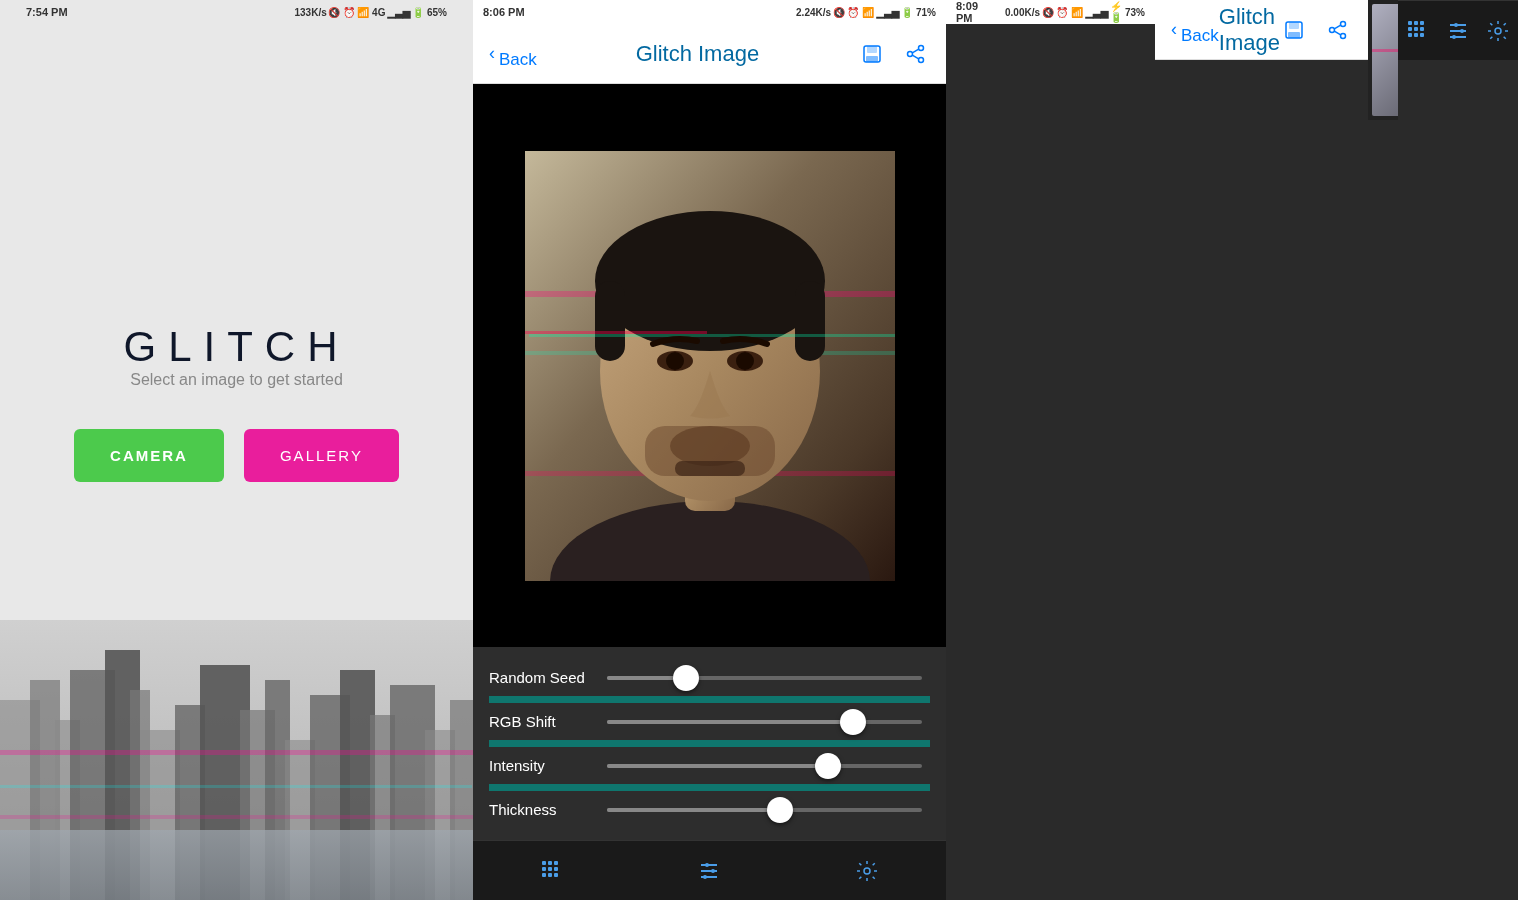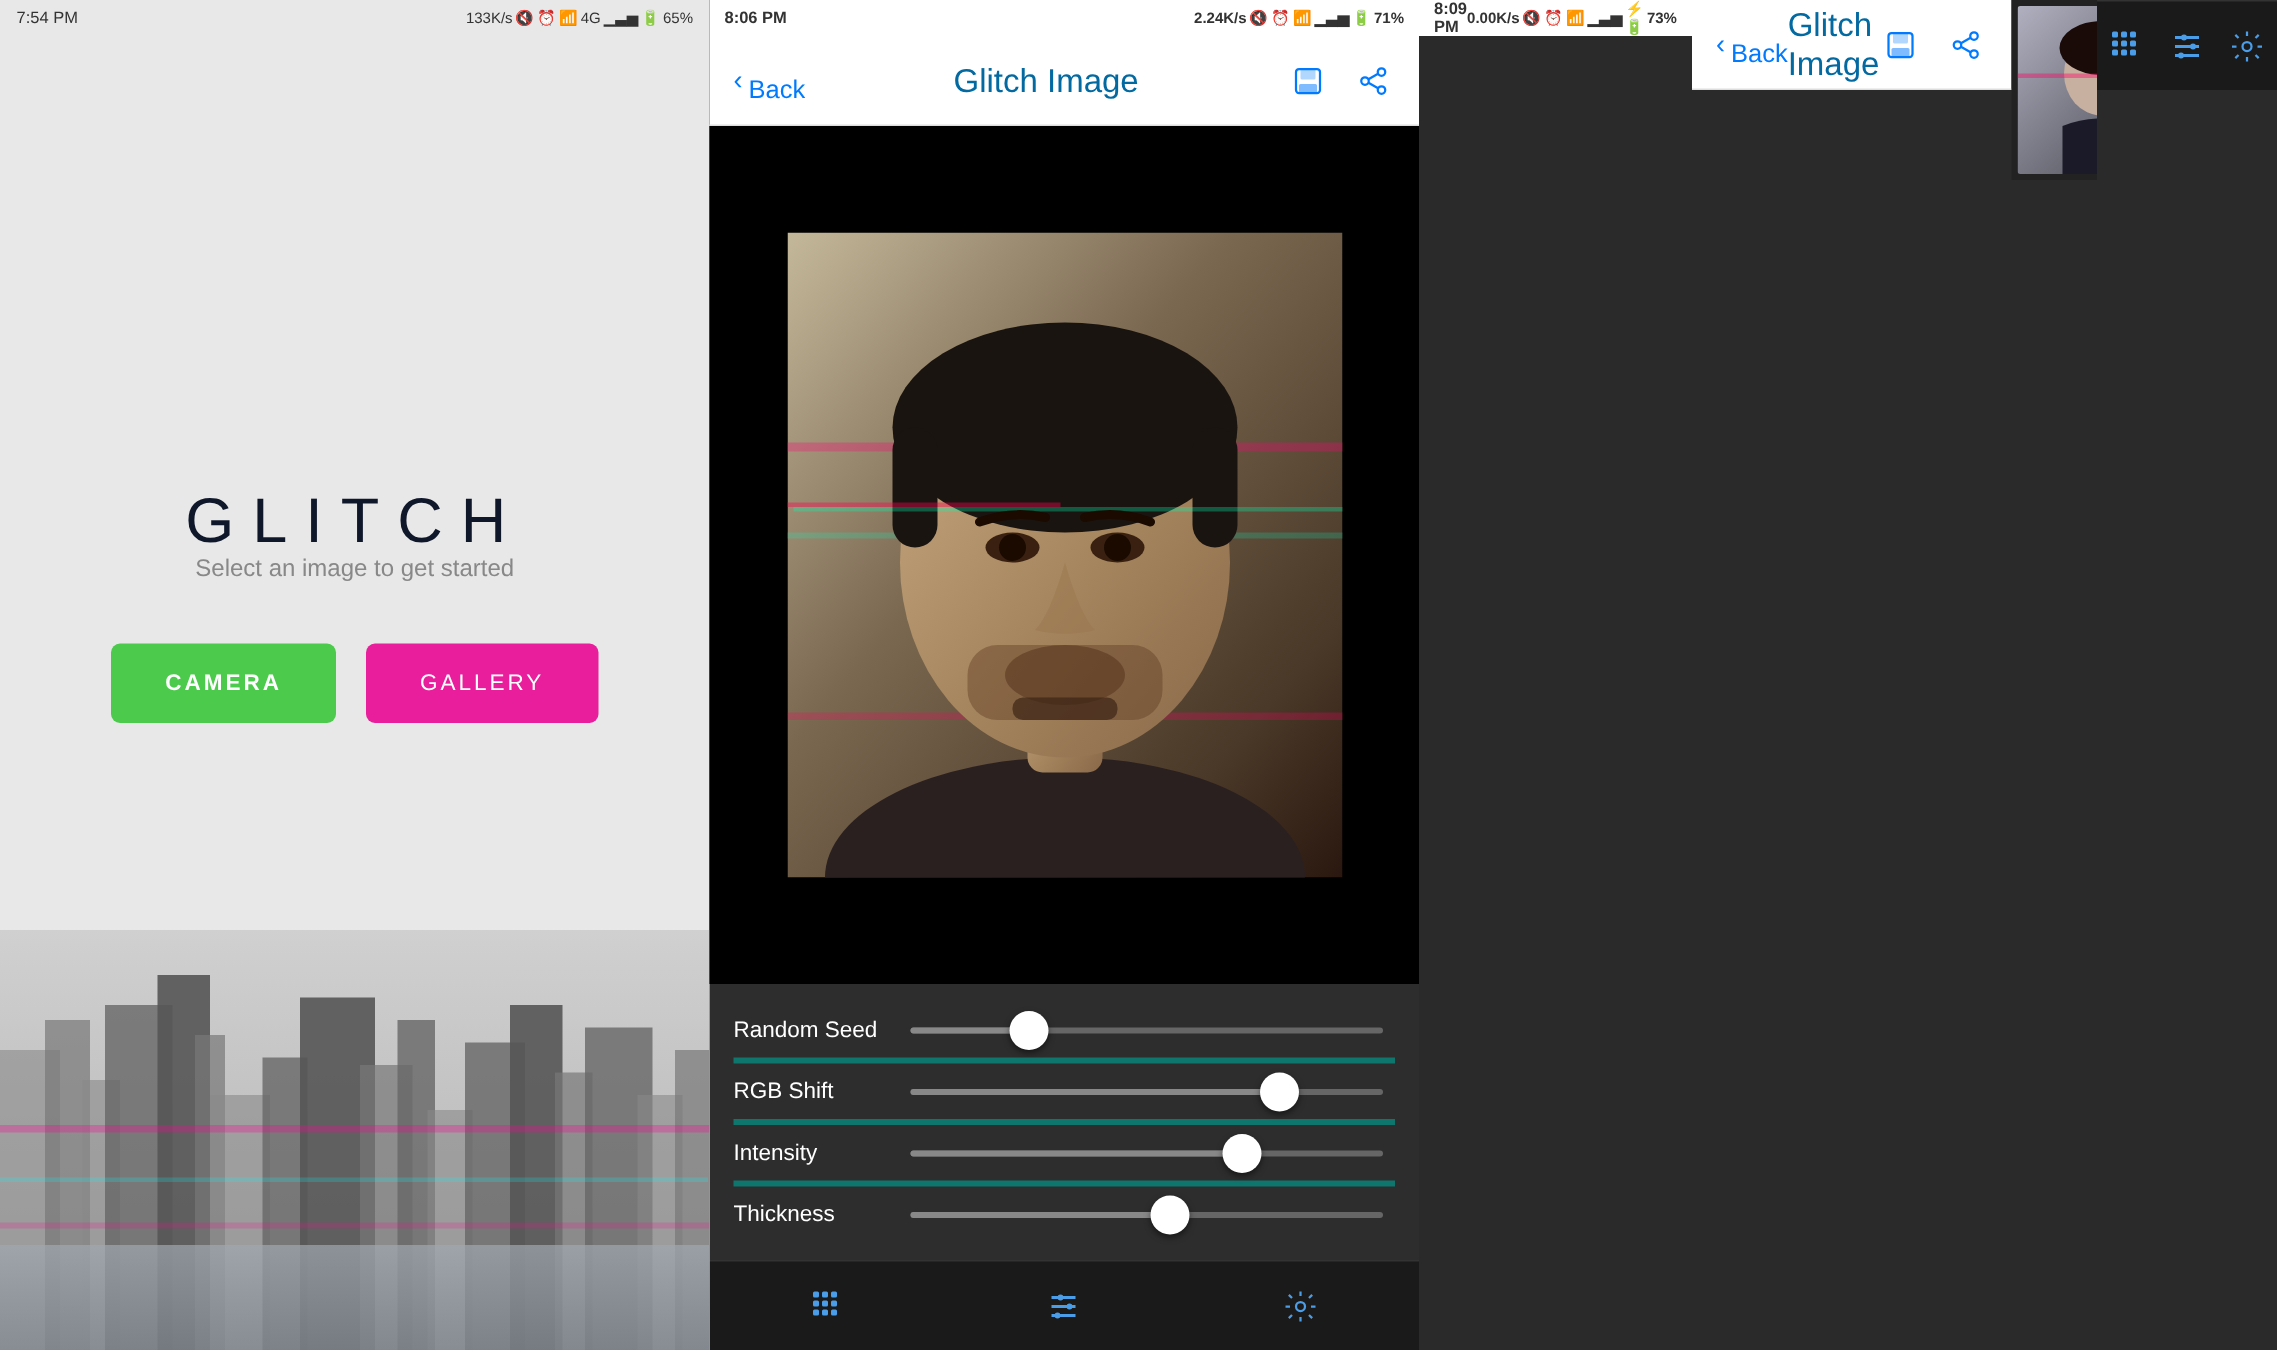--- a/index.html
+++ b/index.html
@@ -204,21 +204,21 @@
     
     .controls-area {
       background: #2d2d2d;
       padding: 12px 16px;
     }
 
     .slider-row {
       display: flex;
       align-items: center;
       padding: 10px 0;
-      border-bottom: 4px solid #0f766e;
+      border-bottom: 7px solid #0f766e;
     }
 
     .slider-row:last-child {
       border-bottom: none;
     }
 
     .slider-label {
       color: #fff;
       font-size: 15px;
       min-width: 110px;
@@ -300,36 +300,37 @@
       gap: 2px;
       font-size: 10px;
     }
 
     .home-status-bar {
       height: 24px;
       background: transparent;
       display: flex;
       align-items: center;
       justify-content: space-between;
-      padding: 0 11px;
+      padding: 0 26px;
       font-size: 11px;
       color: #333;
-      font-weight: 400;
+      font-weight: 700;
     }
 
     .editor-status-bar {
       height: 24px;
       background: #fff;
       display: flex;
       align-items: center;
       justify-content: space-between;
       padding: 0 10px;
       font-size: 11px;
       color: #333;
       font-weight: 600;
+      gap: 27px;
     }
   </style>
 </head>
 <body>
 
 <div class="panel-home">
 
   <div class="home-status-bar">
     <span>7:54 PM</span>
     <div class="status-icons">

